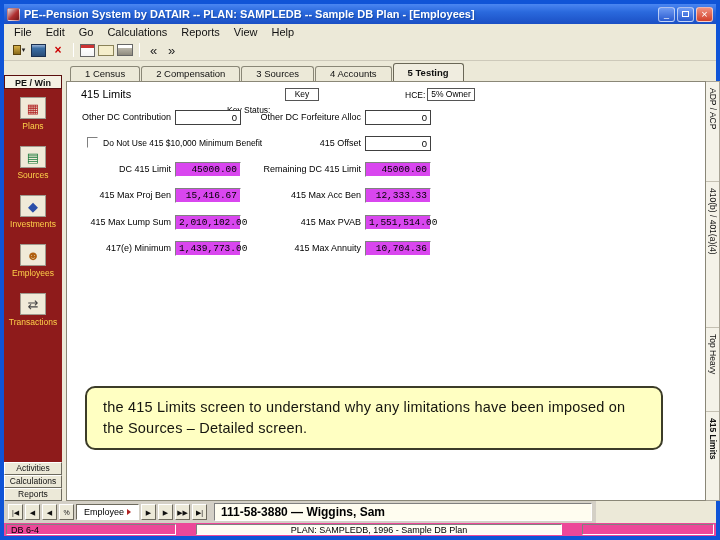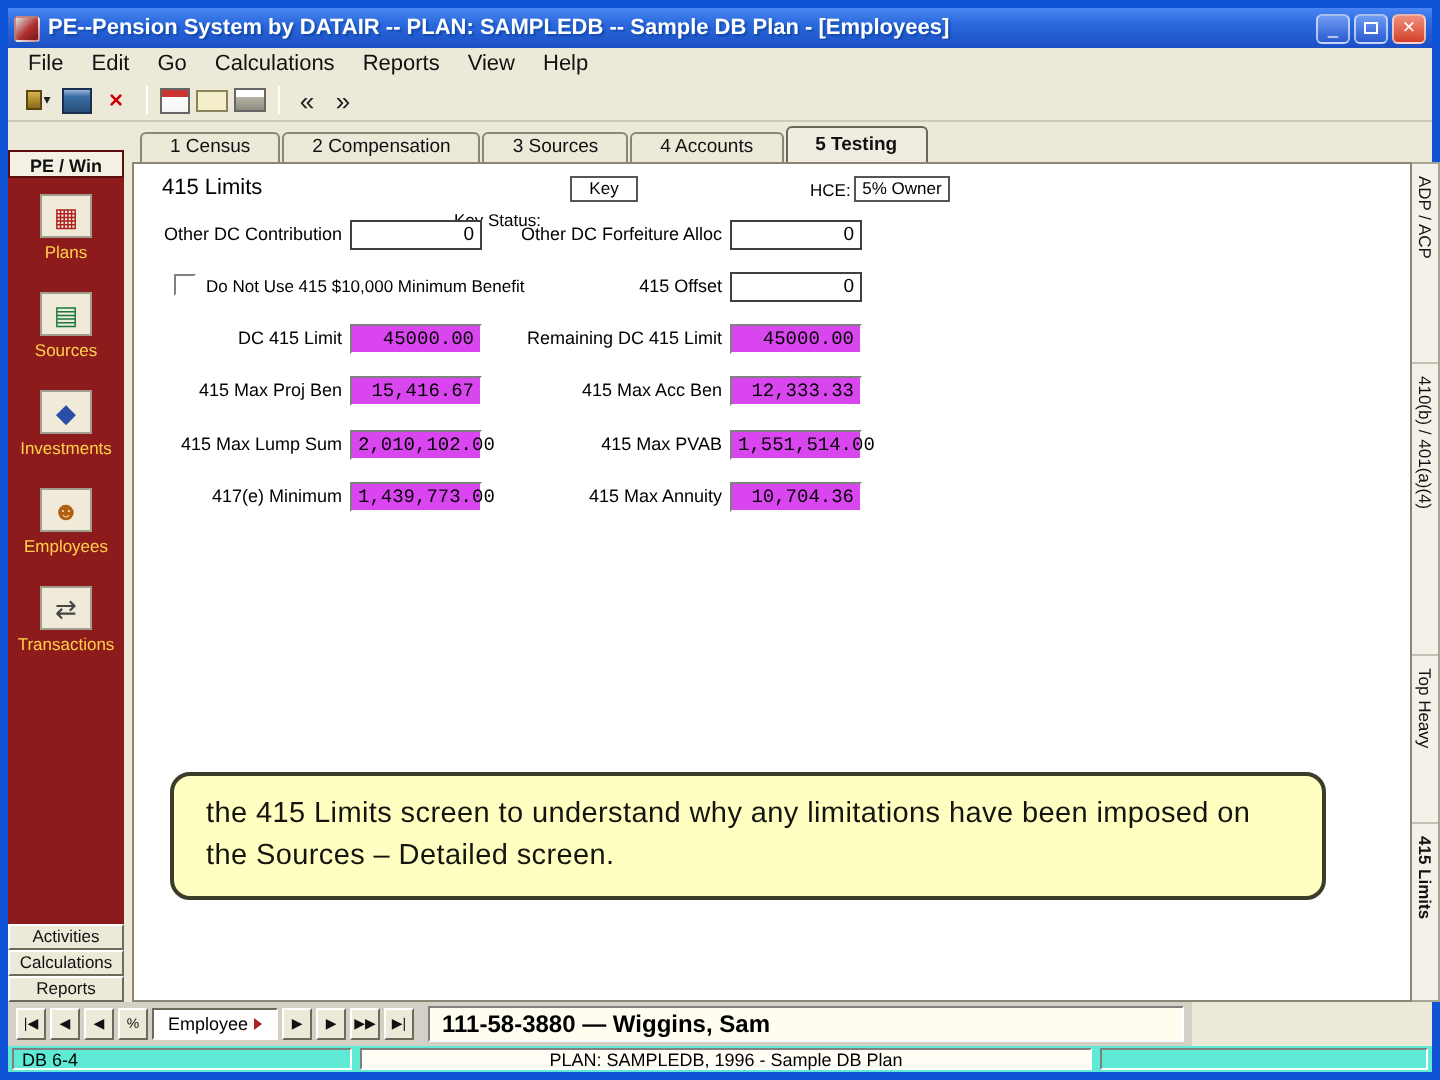--- a/index.html
+++ b/index.html
@@ -117,21 +117,21 @@
     border-color:#6d6a5e #fff #fff #6d6a5e; font-size:9px; color:#000;
     display:flex; align-items:center; gap:3px; padding:0 7px; flex:none; }
   .emp-mark { width:0; height:0; border-left:4px solid #b02020;
     border-top:3px solid transparent; border-bottom:3px solid transparent; }
   .record-display { flex:1; height:18px; margin-left:5px; background:#fffdf0;
     border:1px solid; border-color:#808080 #fff #fff #808080; display:flex;
     align-items:center; padding-left:6px; font-size:12px; font-weight:bold;
     color:#000; white-space:nowrap; overflow:hidden;text-align:right; }
   
   .statusbar { position:absolute; left:0; top:519px; width:712px; height:13px;
-    background:#5eead4; display:flex; gap:4px; padding:1px 2px; }
+    background:#ec4899; display:flex; gap:20px; padding:1px 2px; }
   .st-seg { border:1px solid; border-color:#808080 #fff #fff #808080;
     font-size:9px; color:#000; display:flex; align-items:center;
     padding:0 4px; height:11px; }
   .st1 { width:170px; }
   .st2 { width:366px; justify-content:center; background:#fffdf4; }
   .st3 { flex:1; }
 </style>
 </head>
 <body>
 

